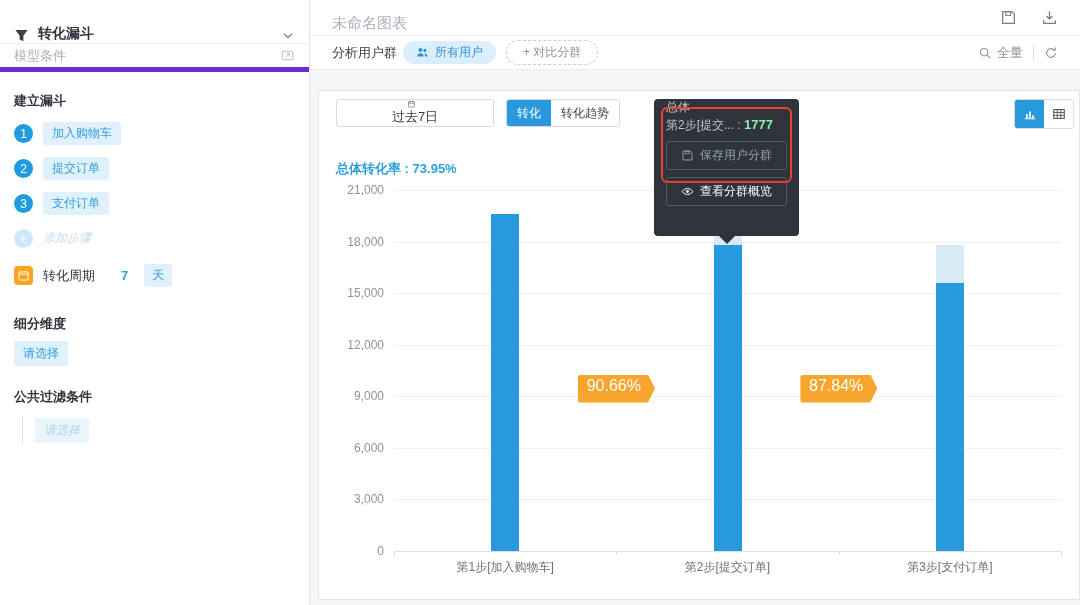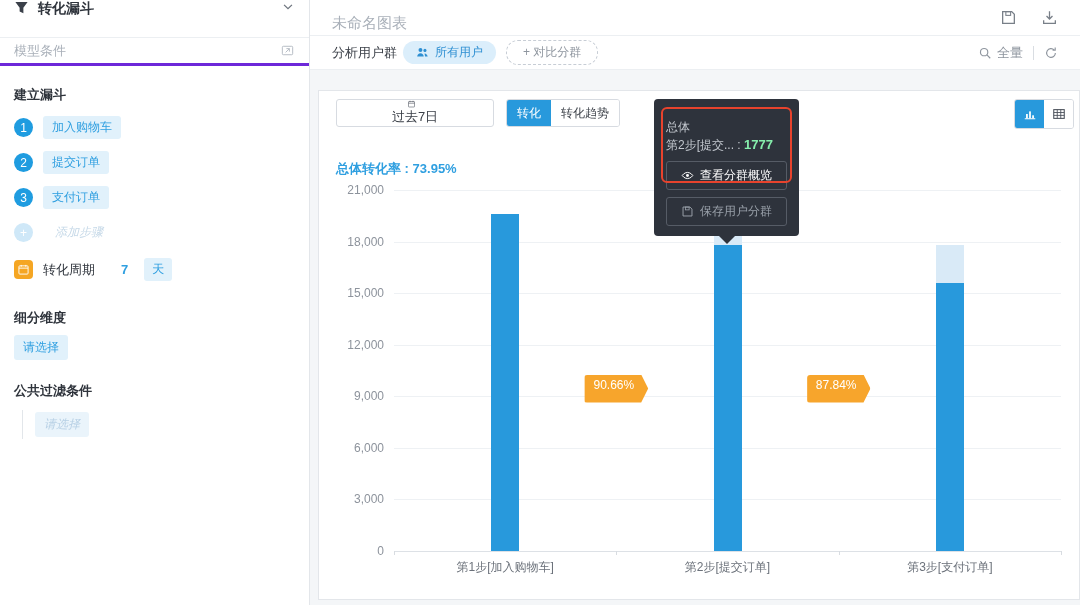--- a/index.html
+++ b/index.html
@@ -2,33 +2,33 @@
 <html><head>
 <meta charset="utf-8">
 <style>
   * { margin:0; padding:0; box-sizing:border-box; }
   html,body { width:1080px; height:605px; overflow:hidden; }
   body { font-family:"Liberation Sans","DejaVu Sans",sans-serif; font-size:13px; color:#353a42; background:#fff; }
   .app { position:relative; width:1080px; height:605px; background:#fff; }
 
   
   .sidebar { position:absolute; left:0; top:0; width:310px; height:605px; background:#fff; border-right:1px solid #e3e6ea; }
-  .sb-header { height:38px; display:flex; align-items:flex-start; padding:0 14px; border-bottom:1px solid #eceff2; }
+  .sb-header { height:44px; display:flex; align-items:flex-end; padding:0 14px; border-bottom:1px solid #eceff2; }
   .sb-header .funnel { color:#3a4049; width:15px; height:15px; margin-right:9px; }
   .sb-title { font-weight:bold; font-size:14px; color:#2f343c; flex:1; }
   .sb-chevron { color:#6d747d; width:14px; height:14px; }
-  .sb-model { height:28px; display:flex; align-items:center; padding:0 14px; border-bottom:3px solid #6d28d9; color:#a9b0b9; }
+  .sb-model { height:28px; display:flex; align-items:center; padding:0 14px; border-bottom:5px solid #6d28d9; color:#a9b0b9; }
   .sb-model .label { flex:1; }
   .sb-model .exp-icon { width:15px; height:15px; color:#b3bac2; }
   .sb-section { font-weight:bold; font-size:13px; color:#2f343c; padding:20px 14px 6px; }
   .step-row { display:flex; align-items:center; padding:6px 14px; }
   .step-num { width:19px; height:19px; border-radius:50%; background:#1f9ce0; color:#fff; font-size:12px; display:flex; align-items:center; justify-content:center; margin-right:10px; flex:none; }
   .step-pill { background:#e1f1fb; color:#2f9fe0; font-size:12px; padding:3px 9px; border-radius:3px; }
   .step-row.disabled .step-num { background:#cfe8f8; }
-  .step-row.disabled .ghost { color:#c6d9e8; font-style:italic; font-size:12px; margin-left:12px; padding:3px 0; }
+  .step-row.disabled .ghost { color:#c6d9e8; font-style:italic; font-size:12px; margin-left:0; padding:3px 0; }
   .period-row { display:flex; align-items:center; padding:8px 14px; }
   .period-icon { width:19px; height:19px; border-radius:4px; background:#f5a623; color:#fff; display:flex; align-items:center; justify-content:center; margin-right:10px; }
   .period-icon svg { width:11px; height:11px; }
   .period-label { color:#2f343c; }
   .period-value { color:#2f9fe0; font-weight:bold; margin-left:26px; }
   .unit-pill { background:#e1f1fb; color:#2f9fe0; font-size:12px; padding:3px 8px; border-radius:3px; margin-left:16px; }
   .select-pill { display:inline-block; background:#e1f1fb; color:#2f9fe0; font-size:12px; padding:4px 9px; border-radius:3px; margin:2px 14px; cursor:pointer; }
   .filter-wrap { position:relative; margin:4px 14px 0 22px; padding-left:12px; border-left:1px solid #e2e6ea; }
   .select-pill.ghost { background:#eaf4fb; color:#b7d0e5; font-style:italic; margin:2px 0; }
 
@@ -65,24 +65,24 @@
   
   .plot { position:absolute; left:75px; top:99px; width:667px; height:361px; }
   .gridline { position:absolute; left:0; right:0; height:1px; background:#eef1f4; }
   .gridline.axis { background:#dde1e6; }
   .ylabel { position:absolute; right:calc(100% + 10px); transform:translateY(-50%); color:#8d939c; font-size:12px; white-space:nowrap; }
   .xtick { position:absolute; top:100%; width:1px; height:4px; background:#d8dce1; }
   .bar { position:absolute; bottom:0; width:28px; transform:translateX(-50%); }
   .bar.solid { background:#2899dc; z-index:2; }
   .bar.light { background:#d9eaf7; z-index:1; }
   .xlabel { position:absolute; top:calc(100% + 8px); transform:translateX(-50%); color:#6b717a; font-size:12px; white-space:nowrap; }
-  .badge { position:absolute; transform:translate(-50%,-50%); background:#f7a52c; color:#fff; font-size:12px; height:28px; line-height:21px; padding:0 14px 0 9px; border-radius:3px; clip-path:polygon(0 0, calc(100% - 7px) 0, 100% 50%, calc(100% - 7px) 100%, 0 100%); z-index:3; }
-
-  
-  .tooltip { position:absolute; left:335px; top:8px; width:145px; height:137px; background:#2e333c; border-radius:4px; padding:20px 12px; z-index:6; color:#c3c8cf; }
+  .badge { position:absolute; transform:translate(-50%,-50%); background:#f7a52c; color:#fff; font-size:16px; height:28px; line-height:21px; padding:0 14px 0 9px; border-radius:3px; clip-path:polygon(0 0, calc(100% - 7px) 0, 100% 50%, calc(100% - 7px) 100%, 0 100%); z-index:3; }
+
+  
+  .tooltip { position:absolute; left:335px; top:8px; width:145px; height:137px; background:#2e333c; border-radius:4px; padding:0 12px; z-index:6; color:#c3c8cf; }
   .tooltip:after { content:""; position:absolute; left:50%; top:100%; transform:translateX(-50%); border:8px solid transparent; border-top-color:#2e333c; }
   .tt-title { font-size:12px; line-height:17px; }
   .tt-metric { font-size:12px; line-height:18px; margin-bottom:5px; white-space:nowrap; }
   .tt-metric b { color:#86efac; font-size:13px; }
   .tt-btn { width:100%; height:29px; border:1px solid #565c66; border-radius:3px; background:transparent; color:#fff; font-size:12px; display:flex; align-items:center; justify-content:center; cursor:pointer; margin-top:7px; font-family:inherit; }
   .tt-btn svg { width:13px; height:13px; margin-right:6px; }
   .tt-btn.secondary { color:#99a0a9; }
   .annotation { position:absolute; left:7px; top:8px; width:131px; height:76px; border:2px solid #e8432d; border-radius:6px; pointer-events:none; z-index:7; }
 </style>
 </head>
@@ -260,32 +260,32 @@
             <div class="badge" style="left: 33.3333%; top: 55%; background: rgb(247, 165, 44);">90.66%</div>
             <div class="badge" style="left: 66.6667%; top: 55%; background: rgb(247, 165, 44);">87.84%</div>
           </div>
 
         <div class="tooltip">
           <div class="annotation"></div>
           <div class="tt-title">总体</div>
           <div class="tt-metric">
             <span>第2步[提交... :</span> <b>1777</b>
           </div>
+          <button class="tt-btn secondary">
+            <svg viewBox="0 0 16 16">
+                <path d="M2.5 2.5h8.5l2.5 2.5v8.5h-11z" fill="none" stroke="currentColor" stroke-width="1.2"></path>
+                <rect x="5.5" y="2.5" width="4.5" height="3.5" fill="none" stroke="currentColor"></rect>
+              </svg>
+            <span>保存用户分群</span>
+          </button>
           <button class="tt-btn">
             <svg viewBox="0 0 16 16">
                 <path d="M1.5 8S4 4.2 8 4.2 14.5 8 14.5 8 12 11.8 8 11.8 1.5 8 1.5 8z" fill="none" stroke="currentColor" stroke-width="1.2"></path>
                 <circle cx="8" cy="8" r="1.8" fill="currentColor"></circle>
               </svg>
             <span>查看分群概览</span>
           </button>
-          <button class="tt-btn secondary">
-            <svg viewBox="0 0 16 16">
-                <path d="M2.5 2.5h8.5l2.5 2.5v8.5h-11z" fill="none" stroke="currentColor" stroke-width="1.2"></path>
-                <rect x="5.5" y="2.5" width="4.5" height="3.5" fill="none" stroke="currentColor"></rect>
-              </svg>
-            <span>保存用户分群</span>
-          </button>
         </div>
 
       </div>
     </div>
   </div>
 </div>
 
 </body></html>

